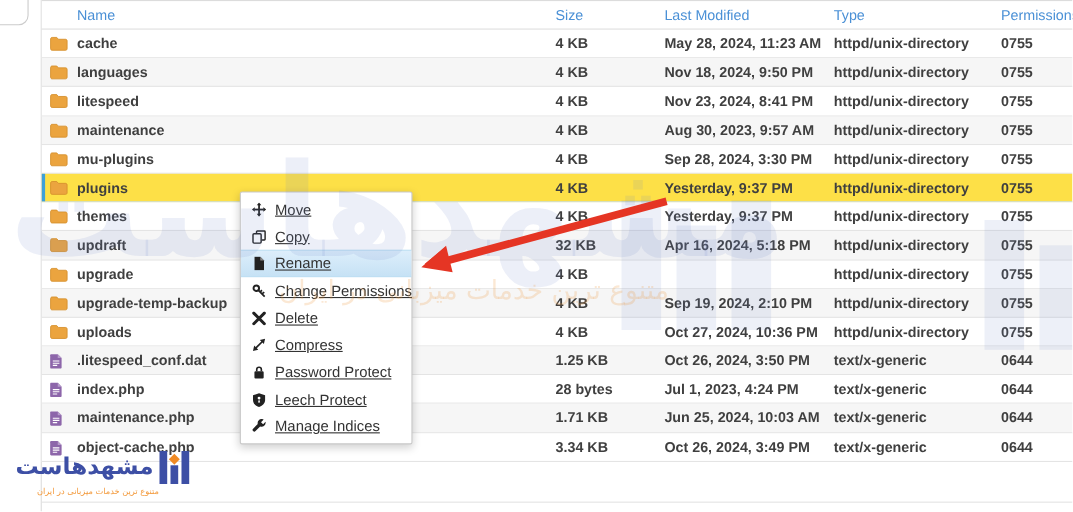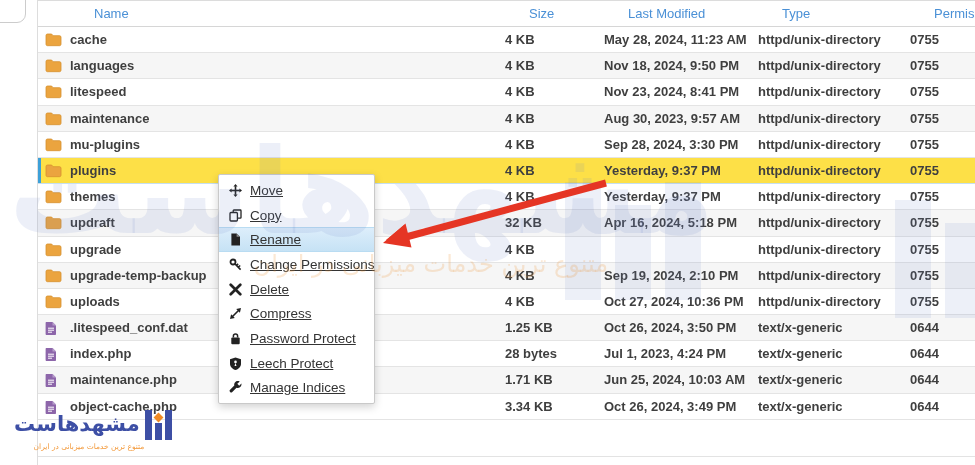--- a/index.html
+++ b/index.html
@@ -11,21 +11,21 @@
     background:#fff; border:1px solid #ccc; border-radius:9px; }
 
   
   .v-line { position:absolute; left:37px; top:0; width:1px; height:465px; background:#ddd; }
   .bottom-sep { position:absolute; left:38px; top:456px; width:937px; height:1px; background:#e3e3e3; }
 
   
   .filetable { position:absolute; left:38px; top:0; width:937px; }
   .thead { position:relative; height:27px; border-top:1px solid #dcdcdc; border-bottom:1px solid #d6d6d6;
     background:#fff; }
-  .hc { position:absolute; top:0; line-height:26px; font-size:13px; color:#4a90d6; cursor:pointer;margin-left:24px; }
+  .hc { position:absolute; top:0; line-height:26px; font-size:13px; color:#4a90d6; cursor:pointer; }
   .c-name  { left:32px; }
   .c-size  { left:467px; }
   .c-mod   { left:566px; }
   .c-type  { left:720px; }
   .c-perm  { left:872px; }
 
   .row { position:relative; height:26.2px; border-bottom:1px solid #e4e4e4; background:#fff;font-weight:bold; }
   .row.alt { background:#f6f6f6;text-align:center; }
   .row.selected { background:#fde047; border-bottom-color:#c6dff0; }
   .row.selected::before { content:""; position:absolute; left:0; top:0; bottom:0; width:3px; background:#3da0d8; }

